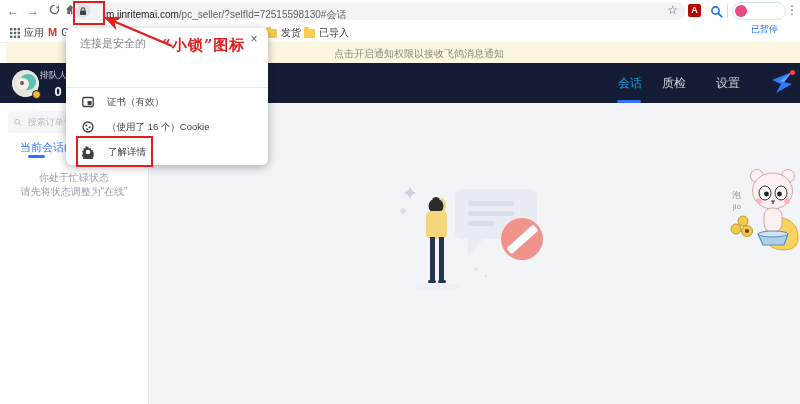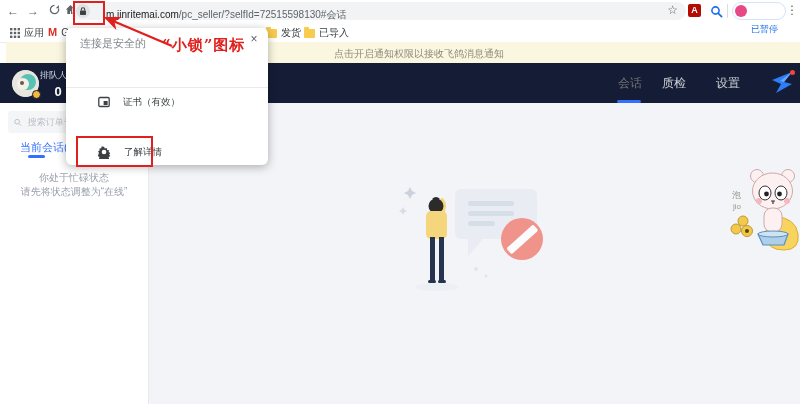--- a/index.html
+++ b/index.html
@@ -40,21 +40,21 @@
   .notiftext{left:328px;top:5px;font-size:10px;color:#8b8b7c;}
 
   
   .appheader{left:0;top:63px;width:800px;height:40px;background:#141d35;}
   .avatar{left:12px;top:7px;width:27px;height:27px;border-radius:50%;overflow:hidden;background:#cfd6d8;}
   .statusdot{left:32px;top:27px;width:7px;height:7px;border-radius:50%;background:#f5b93c;border:1px solid #141d35;}
   .queuecol{left:36px;top:6px;width:44px;text-align:center;color:#fff;}
   .queuelabel{font-size:9px;color:#d4d9e6;}
   .queuecount{font-size:13px;font-weight:bold;margin-top:2px;}
   .navitem{top:12px;font-size:12px;color:rgba(255,255,255,0.78);}
-  .navitem.active{color:#737373;}
+  .navitem.active{color:#0ea5e9;}
   .navunderline{left:617px;top:37px;width:24px;height:3px;background:#3370ff;border-radius:2px;}
 
   
   .content{left:0;top:103px;width:800px;height:301px;background:#f2f4f7;}
   .sidebar{left:0;top:0;width:148px;height:301px;background:#fff;border-right:1px solid #e8eaee;}
   .searchbox{left:8px;top:8px;width:132px;height:22px;background:#f4f5f7;border-radius:3px;
              display:flex;align-items:center;padding:0 6px;box-sizing:border-box;}
   .searchbox input{border:0;outline:0;background:transparent;font-size:9px;color:#666;width:100%;
                    margin-left:4px;font-family:"Liberation Sans",sans-serif;}
   .searchbox input::placeholder{color:#b9bec7;}
@@ -63,21 +63,21 @@
   .statusmsg{left:0;width:148px;text-align:center;font-size:10px;color:#9aa1ac;}
 
   
   .popup{left:66px;top:28px;width:202px;height:137px;background:#fff;border-radius:6px;
          box-shadow:0 2px 10px rgba(0,0,0,.3);z-index:50;}
   .popclose{left:181px;top:4px;font-size:12px;color:#5f6368;width:14px;height:14px;text-align:center;line-height:14px;}
   .poptitle{left:14px;top:8px;font-size:11px;color:#80868b;}
   .popbody{left:14px;top:26px;width:178px;font-size:8.5px;line-height:12px;color:#8a8f94;}
   .poplink{color:#1a73e8;}
   .popdivider{left:0;top:59px;width:202px;height:1px;background:#e8eaed;}
-  .poprow{left:0;height:20px;width:202px;display:flex;align-items:center;padding-left:32px;box-sizing:border-box;}
+  .poprow{left:0;height:20px;width:202px;display:flex;align-items:center;padding-left:16px;box-sizing:border-box;}
   .poprow .lbl{font-size:9.5px;color:#3c4043;margin-left:13px;}
   .redbox-settings{left:76px;top:136px;width:73px;height:27px;border:2px solid #e01f1f;z-index:55;}
 
   
   .redbox-lock{left:73px;top:1px;width:28px;height:20px;border:2px solid #e01f1f;z-index:60;}
   .lockcaption{left:162px;top:36px;font-size:15px;font-weight:bold;color:#e0201c;z-index:60;
                font-family:"DejaVu Serif",serif;letter-spacing:1px;}
   .arrowsvg{left:92px;top:8px;z-index:60;}
 </style>
 </head>
@@ -270,20 +270,29 @@
   <div class="abs poptitle">连接是安全的</div>
   <div class="abs popdivider"></div>
 
   <div class="abs poprow" style="top:64px">
     <svg width="12" height="12" viewBox="0 0 12 12">
         <rect x="0.8" y="1.5" width="10.4" height="9" rx="1.2" fill="none" stroke="#3c4043" stroke-width="1.3"></rect>
         <rect x="5.6" y="5" width="4" height="4" fill="#3c4043"></rect>
       </svg>
     <span class="lbl">证书（有效）</span>
   </div>
+  <div class="abs poprow" style="top:89px">
+    <svg width="12" height="12" viewBox="0 0 12 12">
+        <circle cx="6" cy="6" r="5" fill="none" stroke="#3c4043" stroke-width="1.3"></circle>
+        <circle cx="4.3" cy="4.6" r="1" fill="#3c4043"></circle>
+        <circle cx="7.6" cy="6.2" r="1" fill="#3c4043"></circle>
+        <circle cx="5.2" cy="8.2" r="0.9" fill="#3c4043"></circle>
+      </svg>
+    <span class="lbl">（使用了 16 个）Cookie</span>
+  </div>
   <div class="abs poprow" style="top:114px">
     <svg width="13" height="13" viewBox="0 0 14 14">
         <path d="M7 0.8l1 2 2.2-0.6 0.4 2.3 2.3 0.4-0.6 2.1 2 1.1-1.4 1.8 1.4 1.8-2 1.1 0.6 2.2-2.3 0.3-0.4 2.3-2.2-0.7-1 2-1-2-2.2 0.7-0.4-2.3-2.3-0.3 0.6-2.2-2-1.1L1.1 8 0.1 6.1l2-1.1-0.6-2.1 2.3-0.4 0.4-2.3 2.2 0.6z" transform="scale(0.93)" fill="#3c4043"></path>
         <circle cx="6.5" cy="6.5" r="2.5" fill="#fff"></circle>
       </svg>
     <span class="lbl">了解详情</span>
   </div>
 </div>
 <div class="abs redbox-settings"></div>
 

